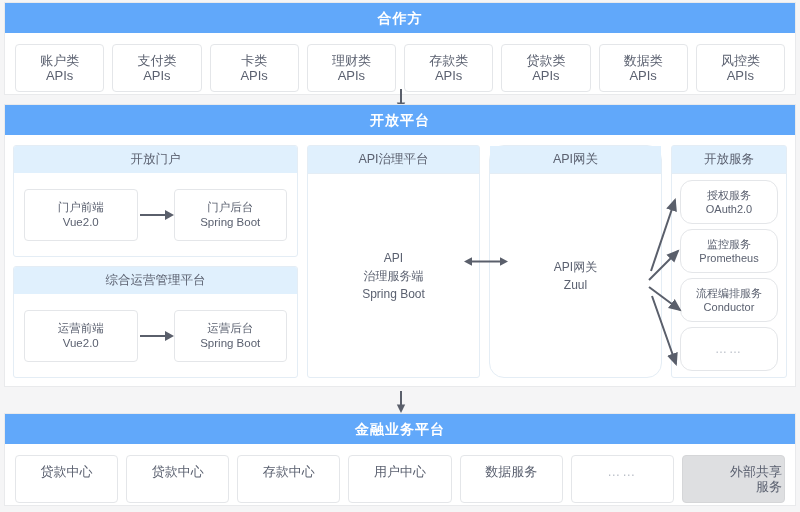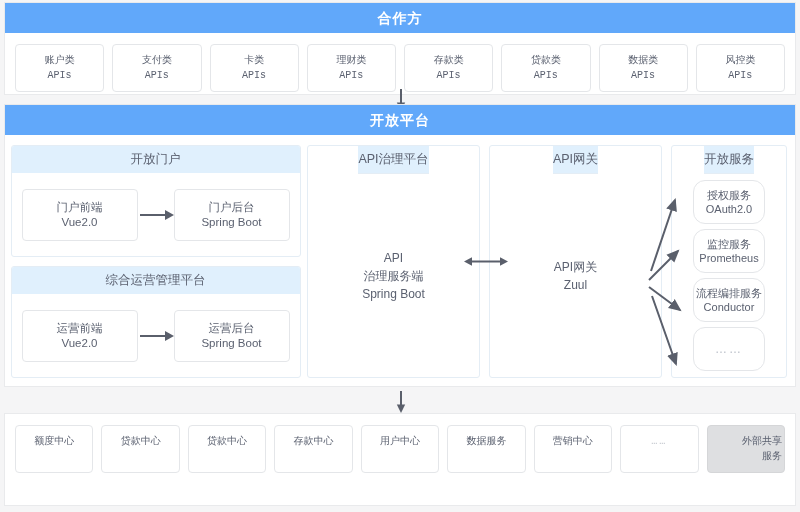--- a/index.html
+++ b/index.html
@@ -49,51 +49,49 @@
     padding: 11px 10px 12px 10px;
     box-sizing: border-box;
     gap: 8px;
   }
   .chip {
     flex: 1 1 0;
     border: 1px solid #e4e6e9;
     border-radius: 4px;
     background: #fff;
     text-align: center;
-    font-size: 10px;
+    font-size: 13px;
     line-height: 15px;
     padding: 8px 2px;
     box-sizing: border-box;
     color: #5b6170;
-    font-family: Liberation Mono, monospace;
   }
   .chip .l2 { display: block; }
 
   
   #platform-section { top: 104px; height: 283px; }
   .platform-body {
     display: flex;
     padding: 10px 8px 10px 8px;
     box-sizing: border-box;
     height: 253px;
     gap: 9px;
     position: relative;
   }
   .col {
     border: 1px solid #e4edf5;
     border-radius: 3px;
     background: #ffffff;
     box-sizing: border-box;
     display: flex;
     flex-direction: column;
-    align-items: center;
   }
   .col-portal { width: 285px; border: none; padding: 0; background: transparent; gap: 9px; }
   .col-gov    { flex: 1 1 0; }
-  .col-gw     { flex: 1 1 0; }
+  .col-gw     { flex: 1 1 0; border-radius: 15px; }
   .col-svc    { width: 116px; }
 
   .subpanel {
     border: 1px solid #e4edf5;
     border-radius: 3px;
     background: #fff;
     box-sizing: border-box;
     display: flex;
     flex-direction: column;
     overflow: hidden;
@@ -376,41 +374,36 @@
 
     </div>
   </div>
 
   <svg class="v-arrow" id="arrow-bot" viewBox="0 0 10 22">
     <line x1="5" y1="0" x2="5" y2="15" stroke="#5a5f6b" stroke-width="2"></line>
     <polygon points="5,22 0.8,13.5 9.2,13.5" fill="#5a5f6b"></polygon>
   </svg>
 
   <div class="section" id="finance-section">
+    <div class="band">金融业务平台</div>
     <div class="chip-row">
       <div class="chip">
-        <span>额度中心</span>
-      </div>
-      <div class="chip">
         <span>贷款中心</span>
       </div>
       <div class="chip">
         <span>贷款中心</span>
       </div>
       <div class="chip">
         <span>存款中心</span>
       </div>
       <div class="chip">
         <span>用户中心</span>
       </div>
       <div class="chip">
         <span>数据服务</span>
-      </div>
-      <div class="chip">
-        <span>营销中心</span>
       </div>
       <div class="chip dots-chip">
         <span>……</span>
       </div>
       <div class="chip shared">
         <span>外部共享</span>
         <span class="l2">服务</span>
       </div>
     </div>
   </div>

